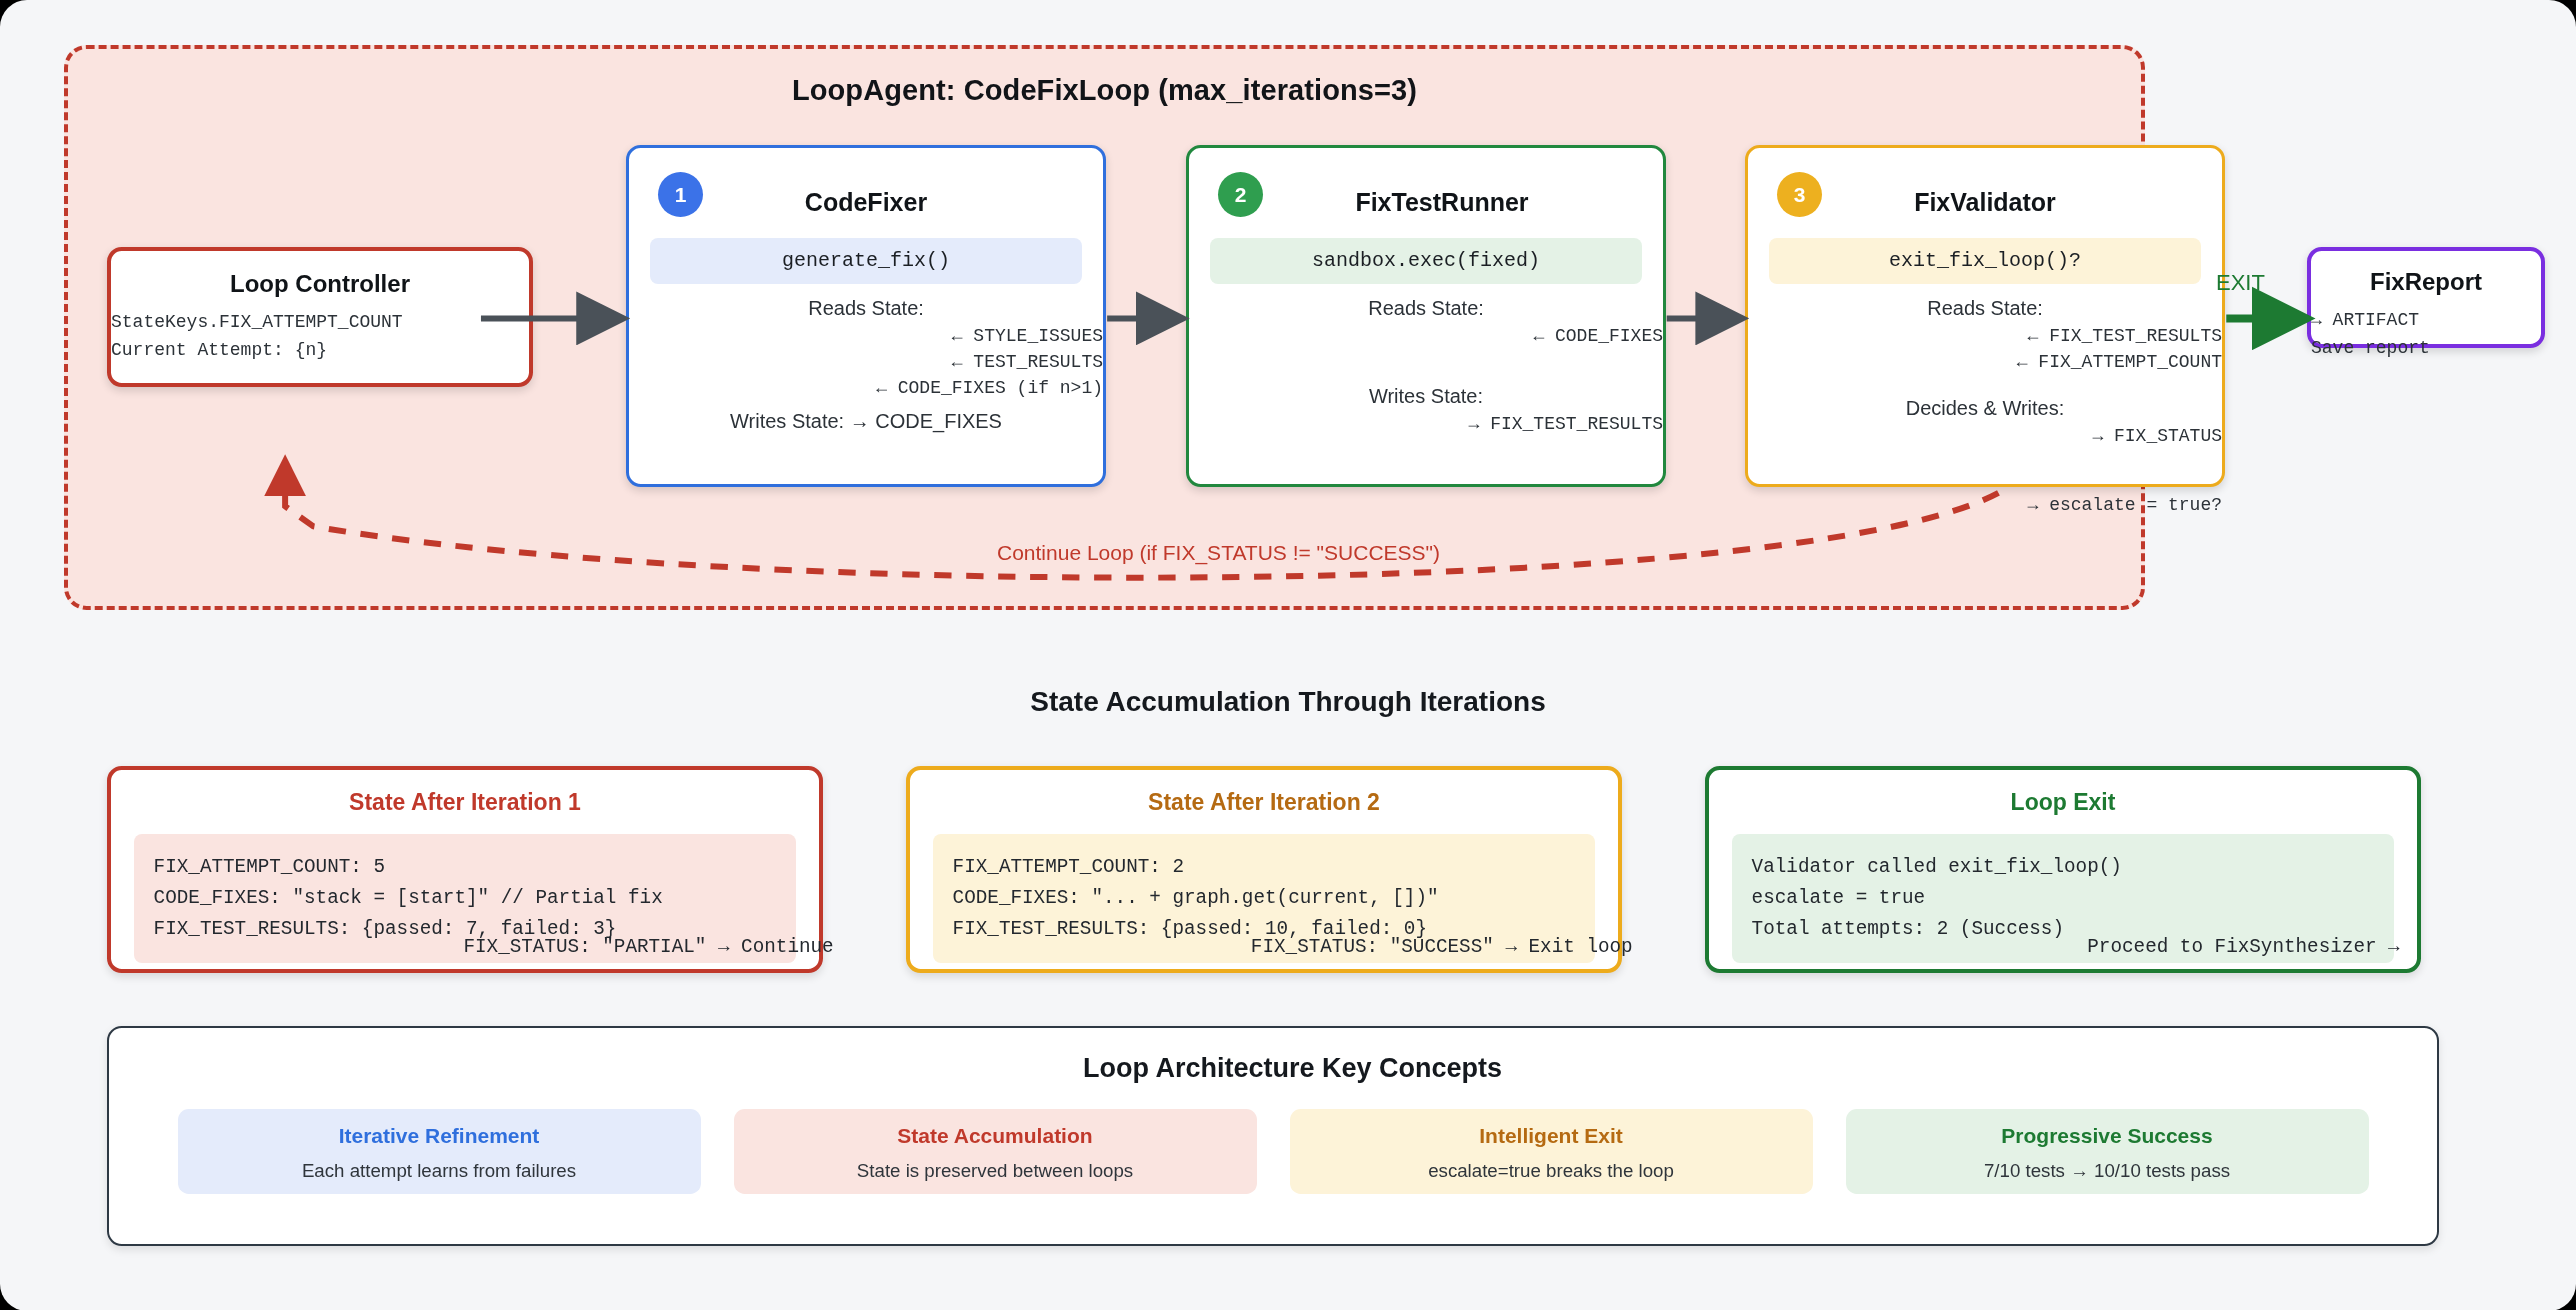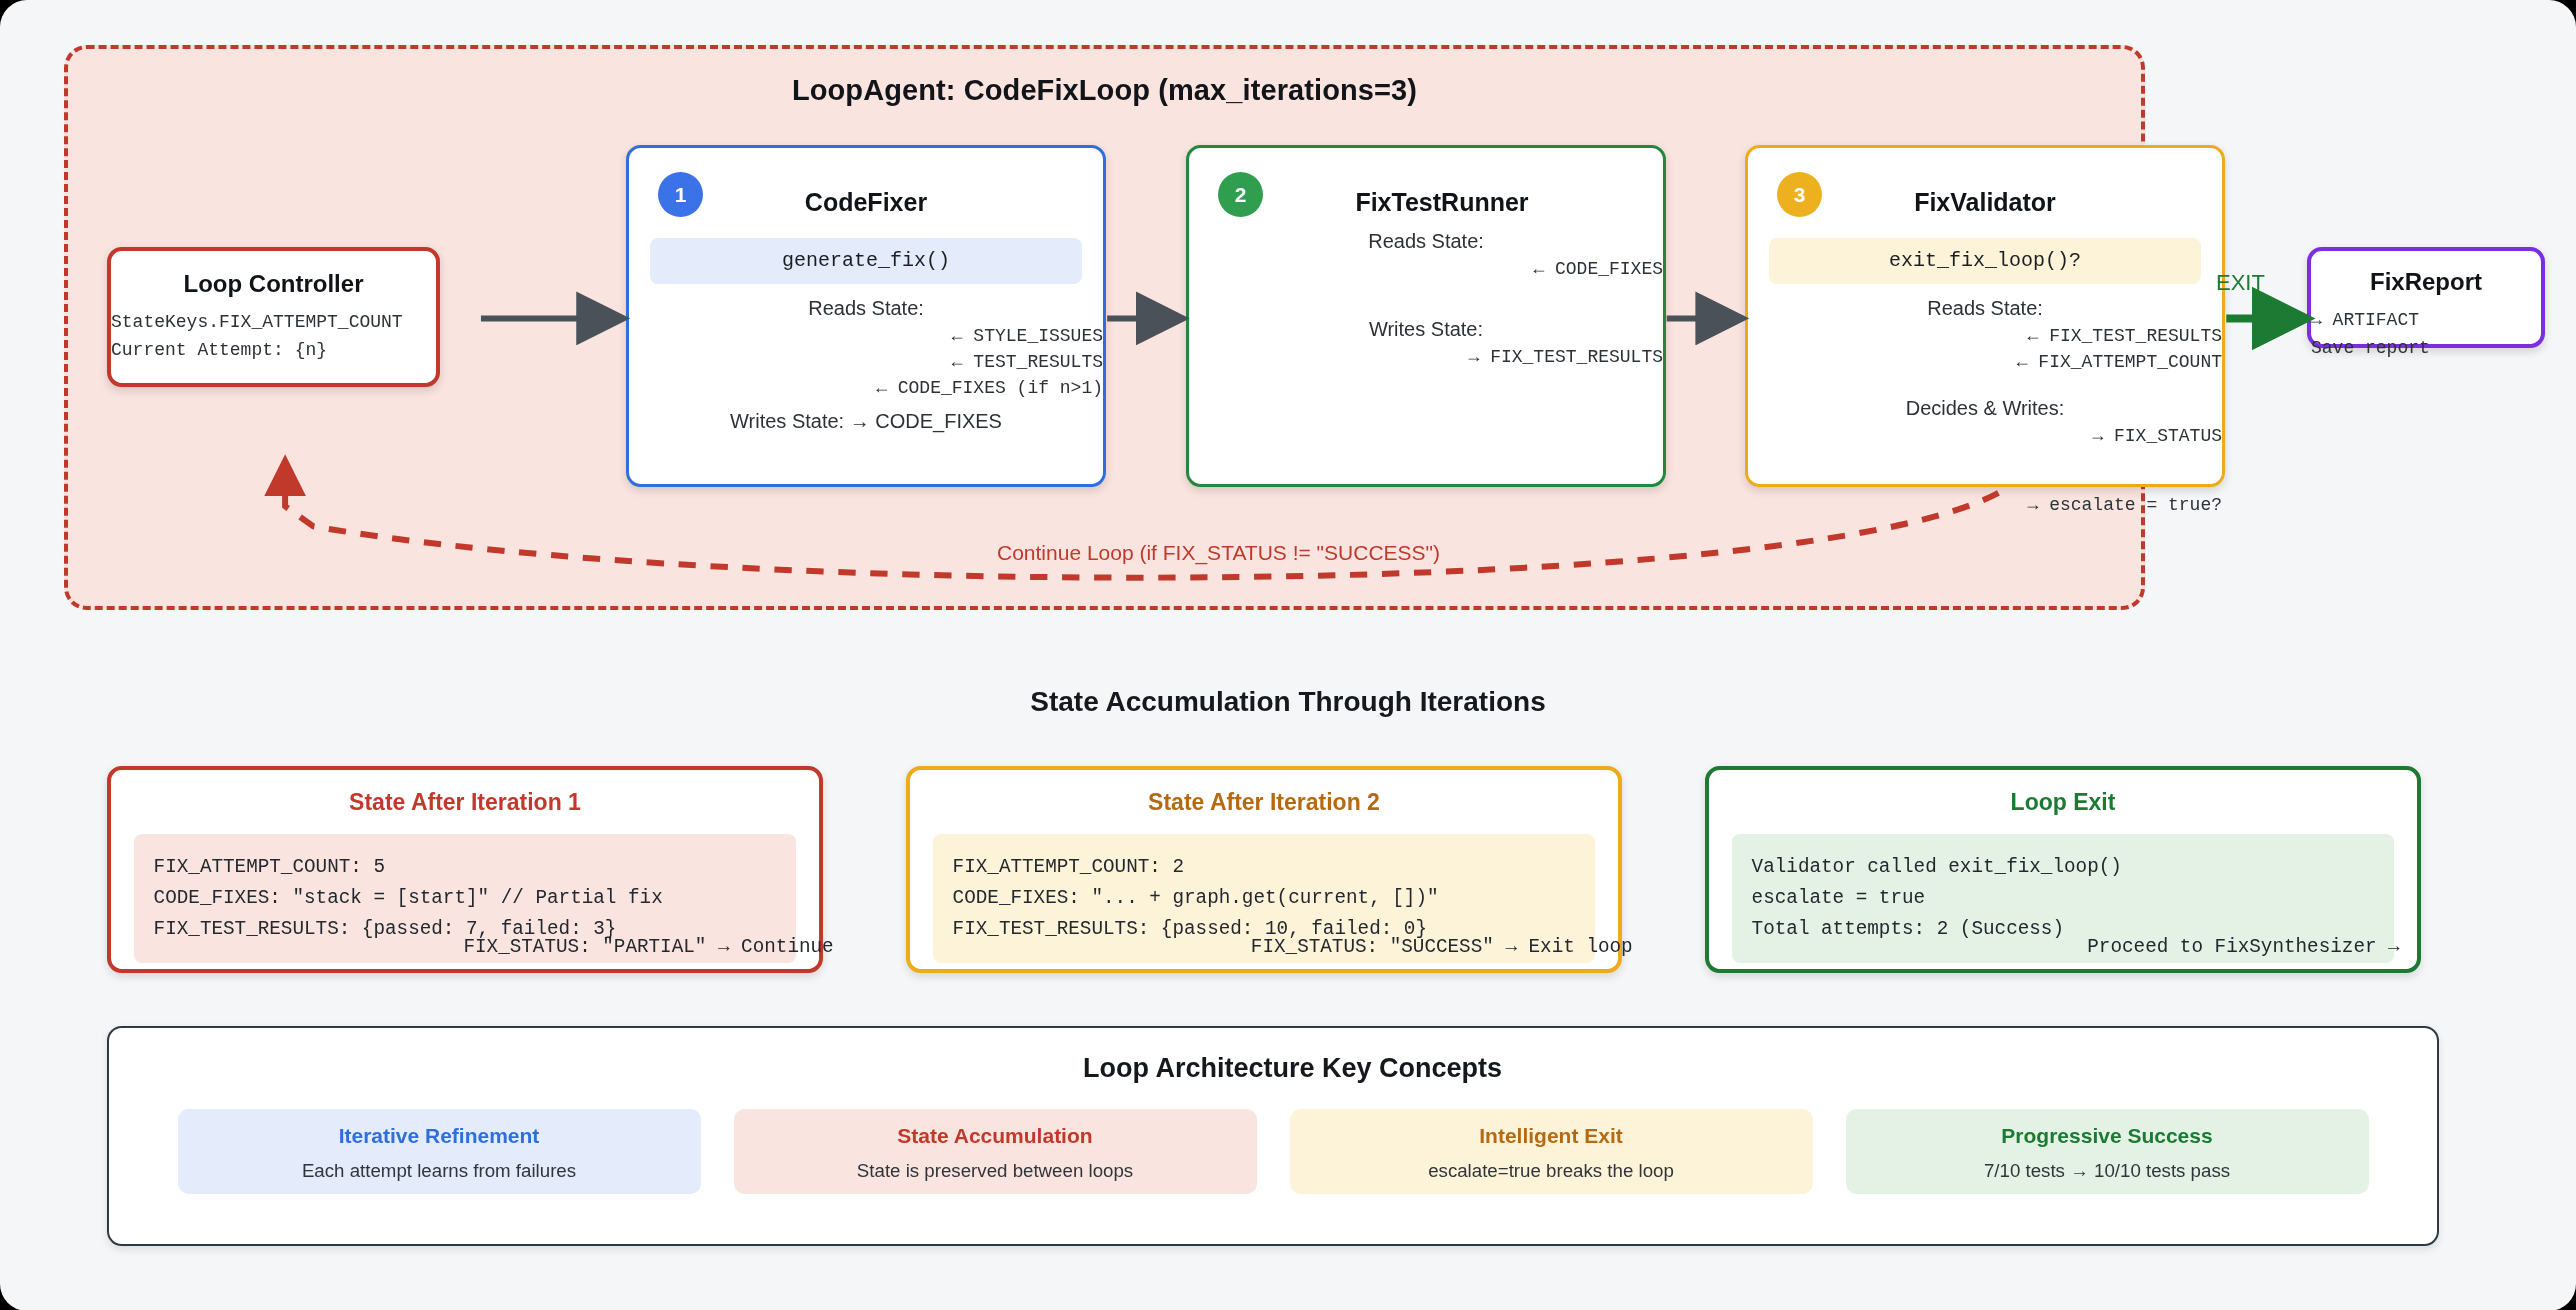--- a/index.html
+++ b/index.html
@@ -96,21 +96,21 @@
     font-family: "Liberation Mono", monospace;
     font-size: 18px;
     color: #2c3238;
     white-space: nowrap;
   }
 
   
   #loop-controller {
     left: 107px;
     top: 247px;
-    width: 333px;
+    width: 426px;
     height: 140px;
     border: 4px solid #c0392b;
     padding-top: 18.7px;
   }
   #loop-controller .node-title { font-size: 24px; }
 
   #node-codefixer {
     left: 626px;
     top: 145px;
     width: 480px;
@@ -319,20 +319,21 @@
     <div class="state-label">Reads State:</div>
     <div class="state-line">← STYLE_ISSUES</div>
     <div class="state-line">← TEST_RESULTS</div>
     <div class="state-line">← CODE_FIXES (if n&gt;1)</div>
     <div class="state-label" style="margin-top:12px;">Writes State: → CODE_FIXES</div>
   </div>
 
   <div class="node" id="node-fixtestrunner">
     <div class="badge">2</div>
     <div class="node-title" style="margin-top:22.6px;padding-left:32px;">FixTestRunner</div>
+    <div class="method-pill" style="margin-top:21px;">sandbox.exec(fixed)</div>
     <div class="state-label">Reads State:</div>
     <div class="state-line">← CODE_FIXES</div>
     <div class="state-label" style="margin-top:39px;">Writes State:</div>
     <div class="state-line">→ FIX_TEST_RESULTS</div>
   </div>
 
   <div class="node" id="node-fixvalidator">
     <div class="badge">3</div>
     <div class="node-title" style="margin-top:22.6px;">FixValidator</div>
     <div class="method-pill" style="margin-top:21px;">exit_fix_loop()?</div>

